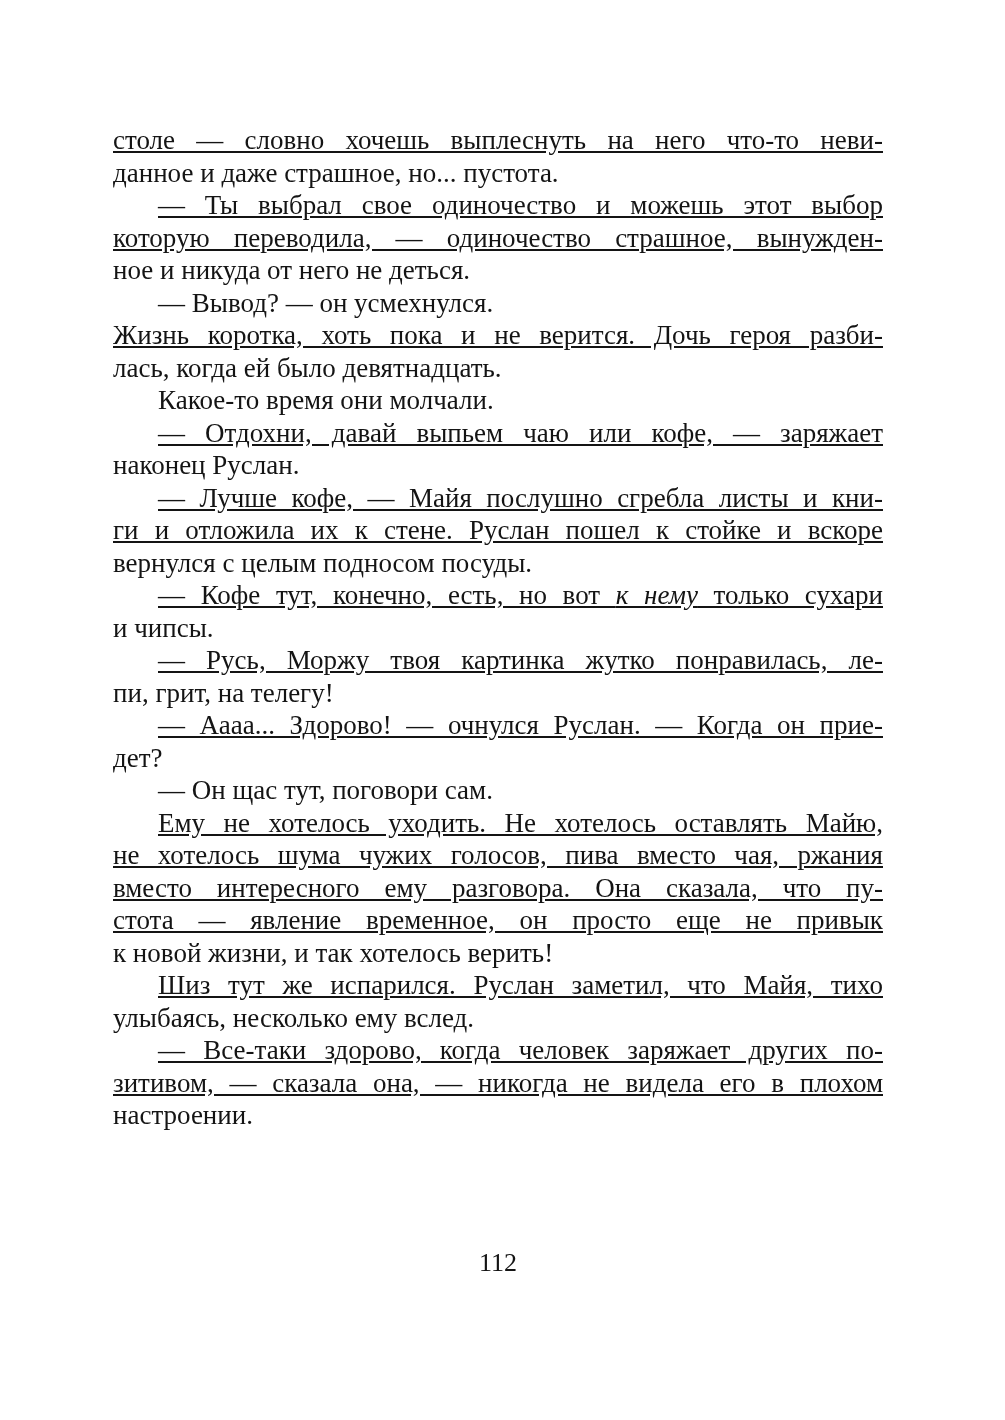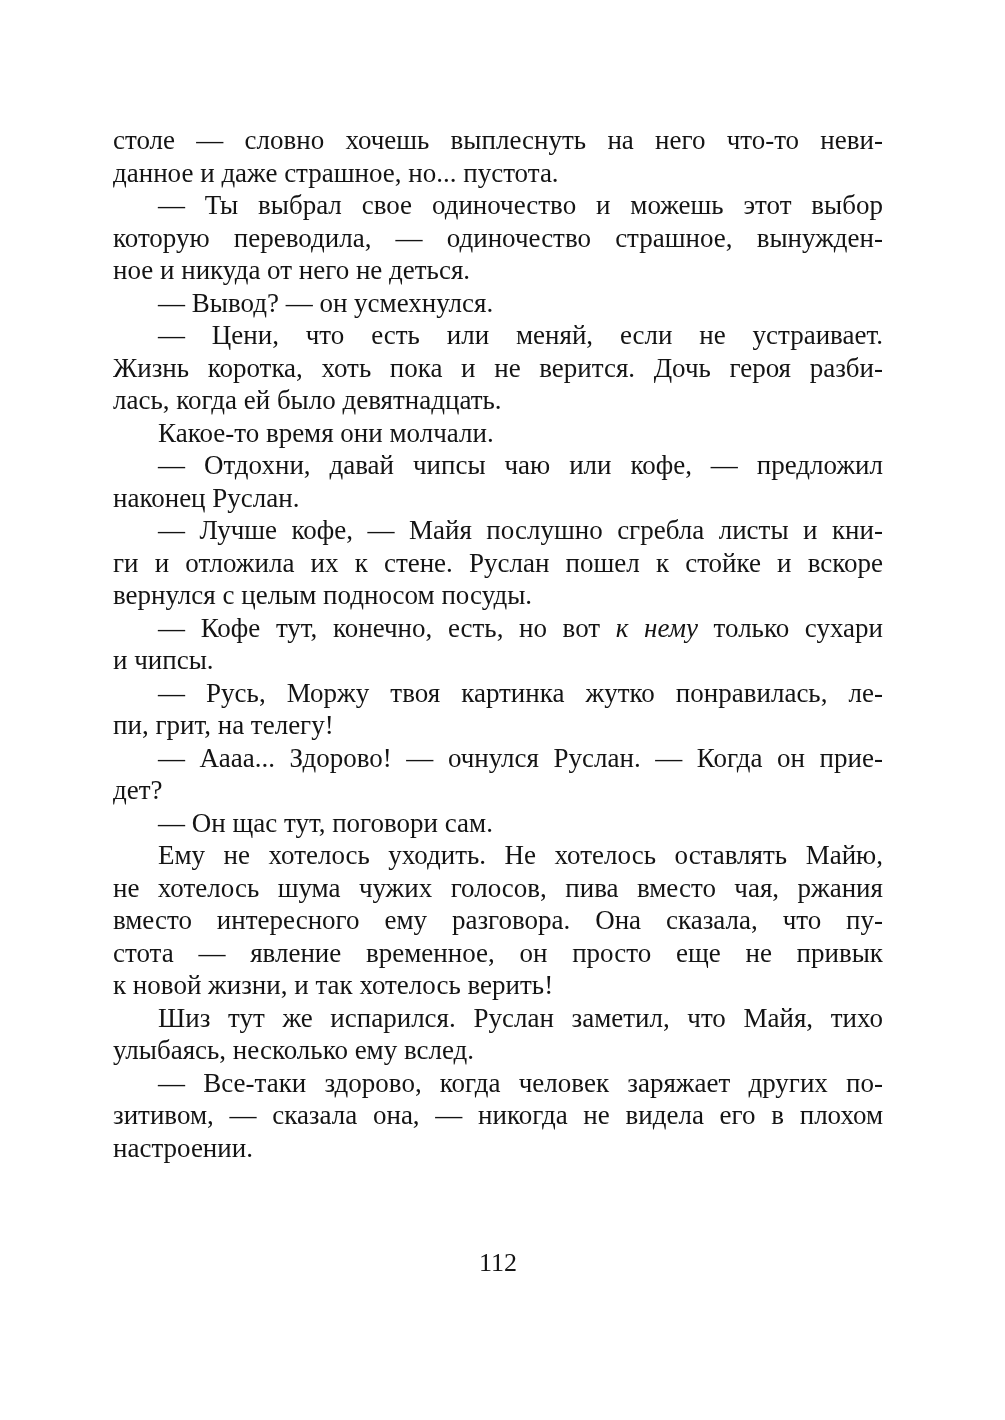--- a/index.html
+++ b/index.html
@@ -14,21 +14,21 @@
   .text-block {
     position: absolute;
     left: 113px;
     top: 124px;
     width: 770px;
     font-size: 27px;
     line-height: 32.5px;
   }
   p { margin: 0; padding: 0; }
   .line { display: block; text-align: left; }
-  .jl { text-align: justify; text-align-last: justify; }
+  .jl { text-align: justify; text-align-last: justify; text-decoration: underline; }
   .ind { text-indent: 45px; }
   .it { font-style: italic; margin-top: 10px; }
   .page-number {
     position: absolute;
     left: 113px;
     top: 1248px;
     width: 770px;
     text-align: center;
     font-size: 26px;
   }
@@ -48,31 +48,30 @@
       <span class="line jl ind">— Ты выбрал свое одиночество и можешь этот выбор</span>
       <span class="line jl">которую переводила, — одиночество страшное, вынужден-</span>
       <span class="line">ное и никуда от него не деться.</span>
     </p>
 
     <p>
       <span class="line ind">— Вывод? — он усмехнулся.</span>
     </p>
 
     <p>
-      <span class="line jl ind">— Цени, что есть или меняй, если не устраивает.</span>
       <span class="line jl">Жизнь коротка, хоть пока и не верится. Дочь героя разби-</span>
       <span class="line">лась, когда ей было девятнадцать.</span>
     </p>
 
     <p>
       <span class="line ind">Какое-то время они молчали.</span>
     </p>
 
     <p>
-      <span class="line jl ind">— Отдохни, давай чипсы чаю или кофе, — предложил</span>
+      <span class="line jl ind">— Отдохни, давай выпьем чаю или кофе, — заряжает</span>
       <span class="line">наконец Руслан.</span>
     </p>
 
     <p>
       <span class="line jl ind">— Лучше кофе, — Майя послушно сгребла листы и кни-</span>
       <span class="line jl">ги и отложила их к стене. Руслан пошел к стойке и вскоре</span>
       <span class="line">вернулся с целым подносом посуды.</span>
     </p>
 
     <p>

